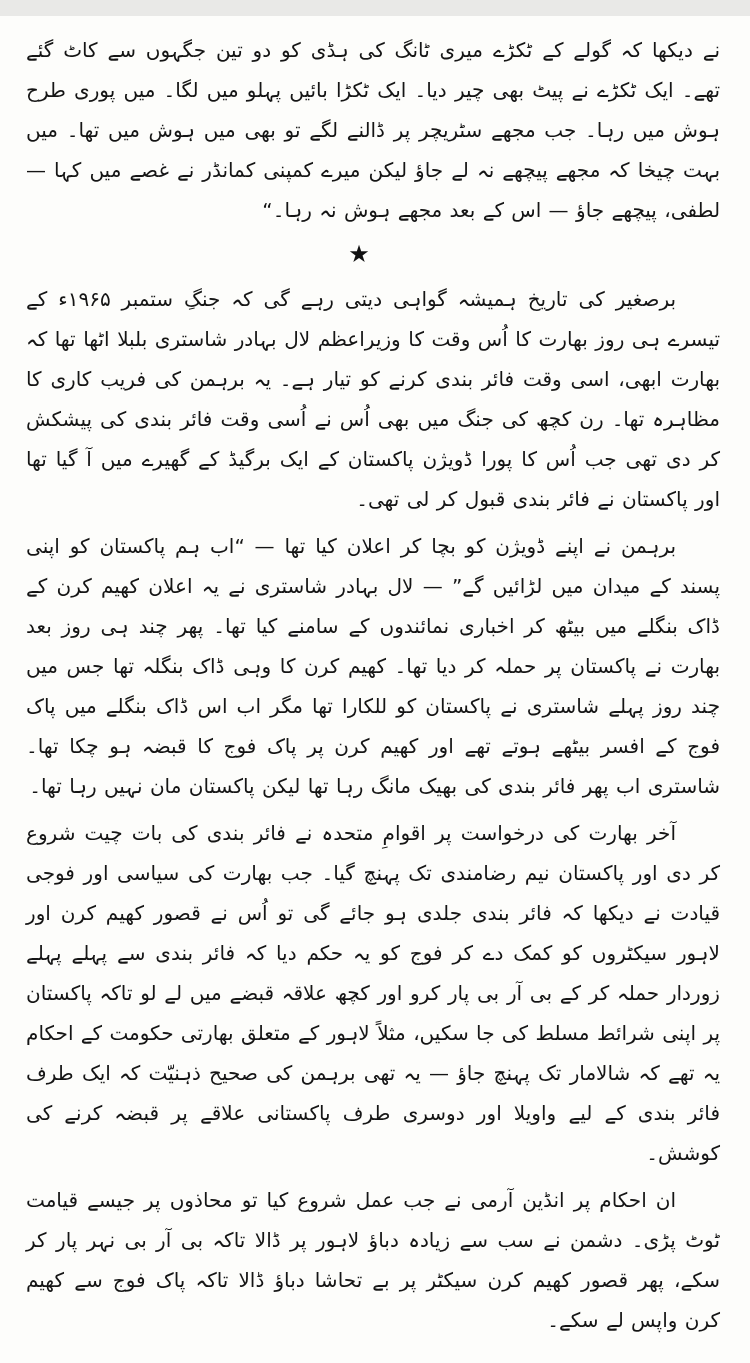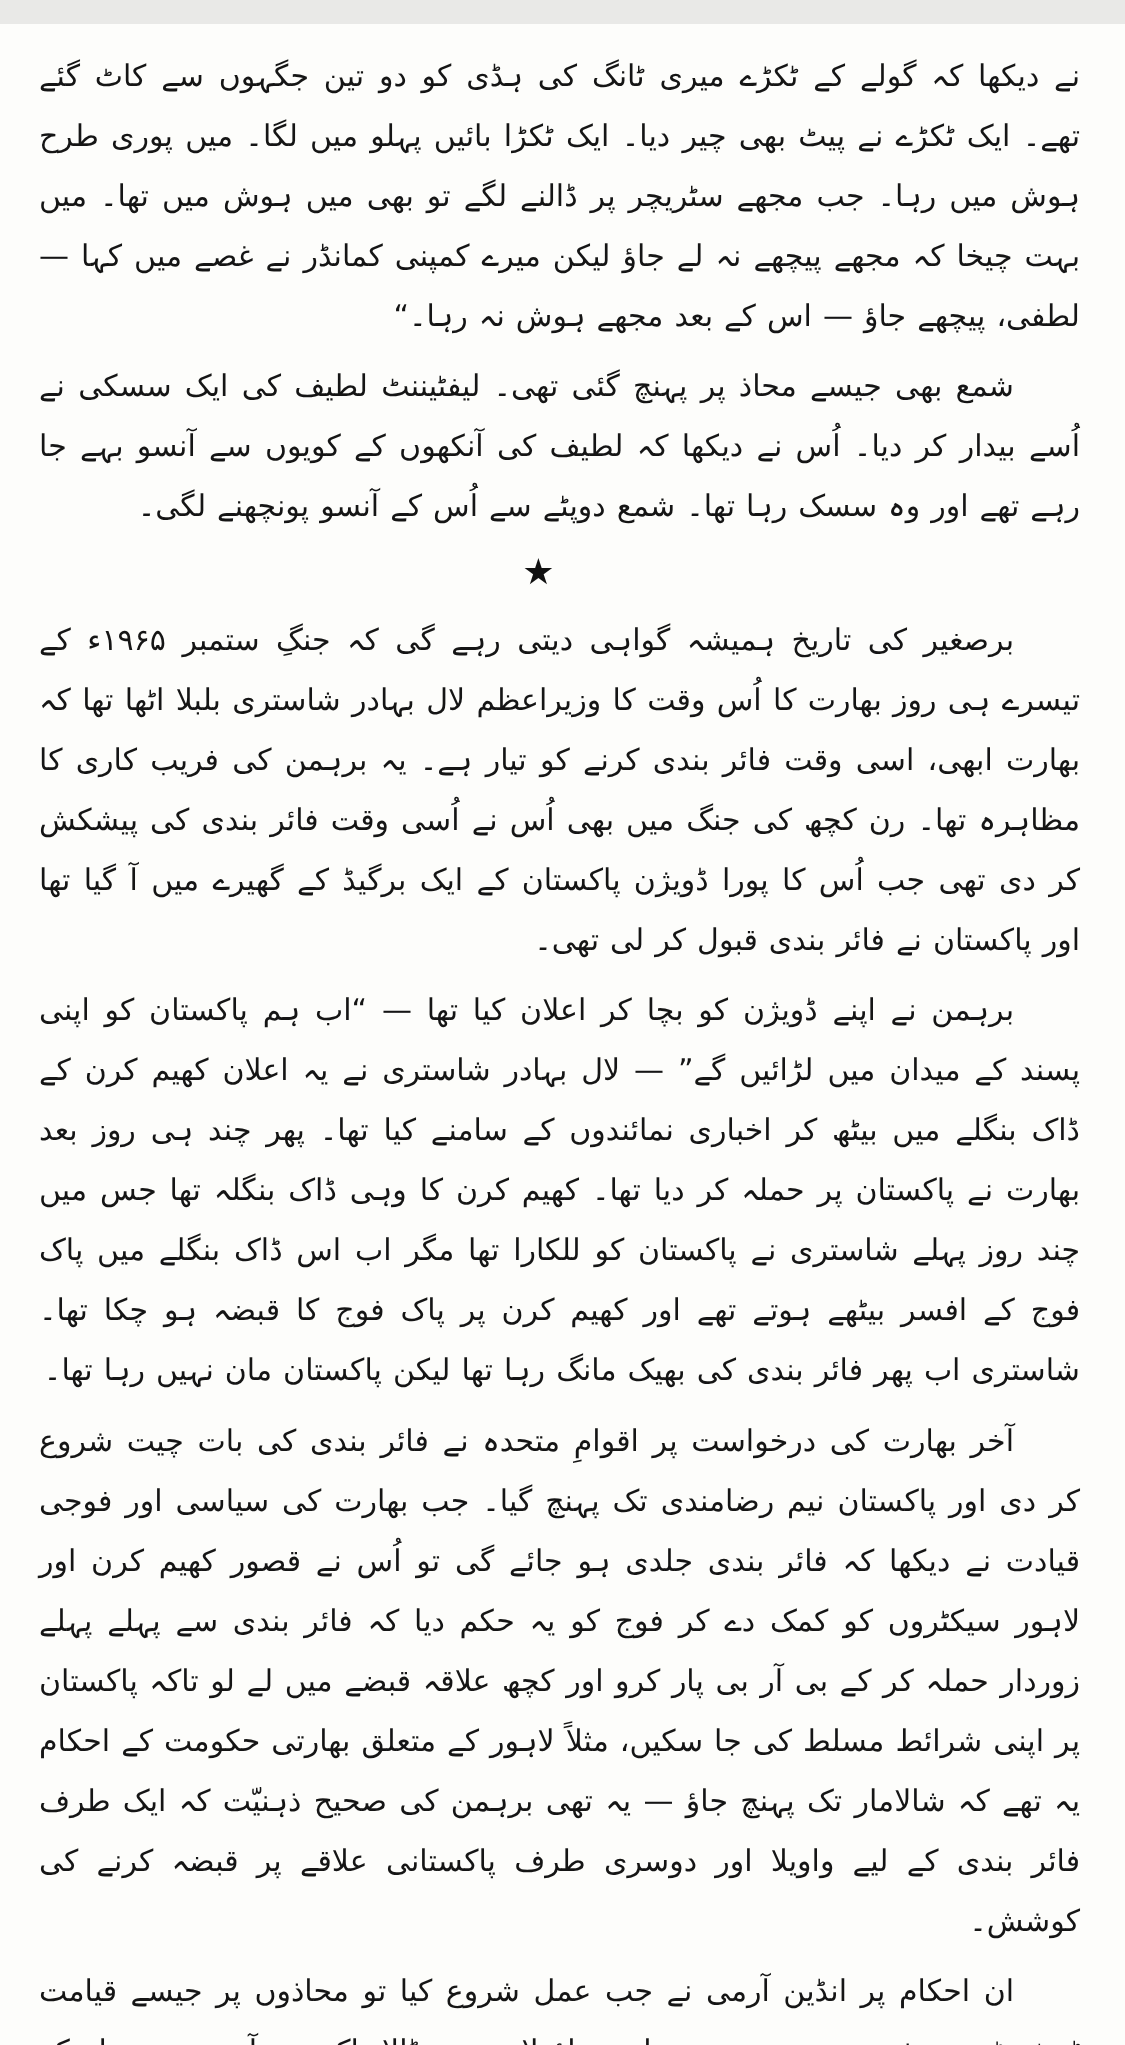--- a/index.html
+++ b/index.html
@@ -45,21 +45,20 @@
       box-sizing: border-box;
     }
   </style>
 </head>
 <body>
 
 <div class="page">
 
   <p class="para">نے دیکھا کہ گولے کے ٹکڑے میری ٹانگ کی ہڈی کو دو تین جگہوں سے کاٹ گئے تھے۔ ایک ٹکڑے نے پیٹ بھی چیر دیا۔ ایک ٹکڑا بائیں پہلو میں لگا۔ میں پوری طرح ہوش میں رہا۔ جب مجھے سٹریچر پر ڈالنے لگے تو بھی میں ہوش میں تھا۔ میں بہت چیخا کہ مجھے پیچھے نہ لے جاؤ لیکن میرے کمپنی کمانڈر نے غصے میں کہا — لطفی، پیچھے جاؤ — اس کے بعد مجھے ہوش نہ رہا۔“</p>
 
-  <p class="para indent">شمع بھی جیسے محاذ پر پہنچ گئی تھی۔ لیفٹیننٹ لطیف کی ایک سسکی نے اُسے بیدار کر دیا۔ اُس نے دیکھا کہ لطیف کی آنکھوں کے کویوں سے آنسو بہے جا رہے تھے اور وہ سسک رہا تھا۔ شمع دوپٹے سے اُس کے آنسو پونچھنے لگی۔</p>
 
   <div class="divider">★</div>
 
   <p class="para indent">برصغیر کی تاریخ ہمیشہ گواہی دیتی رہے گی کہ جنگِ ستمبر ۱۹۶۵ء کے تیسرے ہی روز بھارت کا اُس وقت کا وزیراعظم لال بہادر شاستری بلبلا اٹھا تھا کہ بھارت ابھی، اسی وقت فائر بندی کرنے کو تیار ہے۔ یہ برہمن کی فریب کاری کا مظاہرہ تھا۔ رن کچھ کی جنگ میں بھی اُس نے اُسی وقت فائر بندی کی پیشکش کر دی تھی جب اُس کا پورا ڈویژن پاکستان کے ایک برگیڈ کے گھیرے میں آ گیا تھا اور پاکستان نے فائر بندی قبول کر لی تھی۔</p>
 
   <p class="para indent">برہمن نے اپنے ڈویژن کو بچا کر اعلان کیا تھا — “اب ہم پاکستان کو اپنی پسند کے میدان میں لڑائیں گے” — لال بہادر شاستری نے یہ اعلان کھیم کرن کے ڈاک بنگلے میں بیٹھ کر اخباری نمائندوں کے سامنے کیا تھا۔ پھر چند ہی روز بعد بھارت نے پاکستان پر حملہ کر دیا تھا۔ کھیم کرن کا وہی ڈاک بنگلہ تھا جس میں چند روز پہلے شاستری نے پاکستان کو للکارا تھا مگر اب اس ڈاک بنگلے میں پاک فوج کے افسر بیٹھے ہوتے تھے اور کھیم کرن پر پاک فوج کا قبضہ ہو چکا تھا۔ شاستری اب پھر فائر بندی کی بھیک مانگ رہا تھا لیکن پاکستان مان نہیں رہا تھا۔</p>
 
   <p class="para indent">آخر بھارت کی درخواست پر اقوامِ متحدہ نے فائر بندی کی بات چیت شروع کر دی اور پاکستان نیم رضامندی تک پہنچ گیا۔ جب بھارت کی سیاسی اور فوجی قیادت نے دیکھا کہ فائر بندی جلدی ہو جائے گی تو اُس نے قصور کھیم کرن اور لاہور سیکٹروں کو کمک دے کر فوج کو یہ حکم دیا کہ فائر بندی سے پہلے پہلے زوردار حملہ کر کے بی آر بی پار کرو اور کچھ علاقہ قبضے میں لے لو تاکہ پاکستان پر اپنی شرائط مسلط کی جا سکیں، مثلاً لاہور کے متعلق بھارتی حکومت کے احکام یہ تھے کہ شالامار تک پہنچ جاؤ — یہ تھی برہمن کی صحیح ذہنیّت کہ ایک طرف فائر بندی کے لیے واویلا اور دوسری طرف پاکستانی علاقے پر قبضہ کرنے کی کوشش۔</p>
 
   <p class="para indent">ان احکام پر انڈین آرمی نے جب عمل شروع کیا تو محاذوں پر جیسے قیامت ٹوٹ پڑی۔ دشمن نے سب سے زیادہ دباؤ لاہور پر ڈالا تاکہ بی آر بی نہر پار کر سکے، پھر قصور کھیم کرن سیکٹر پر بے تحاشا دباؤ ڈالا تاکہ پاک فوج سے کھیم کرن واپس لے سکے۔</p>

